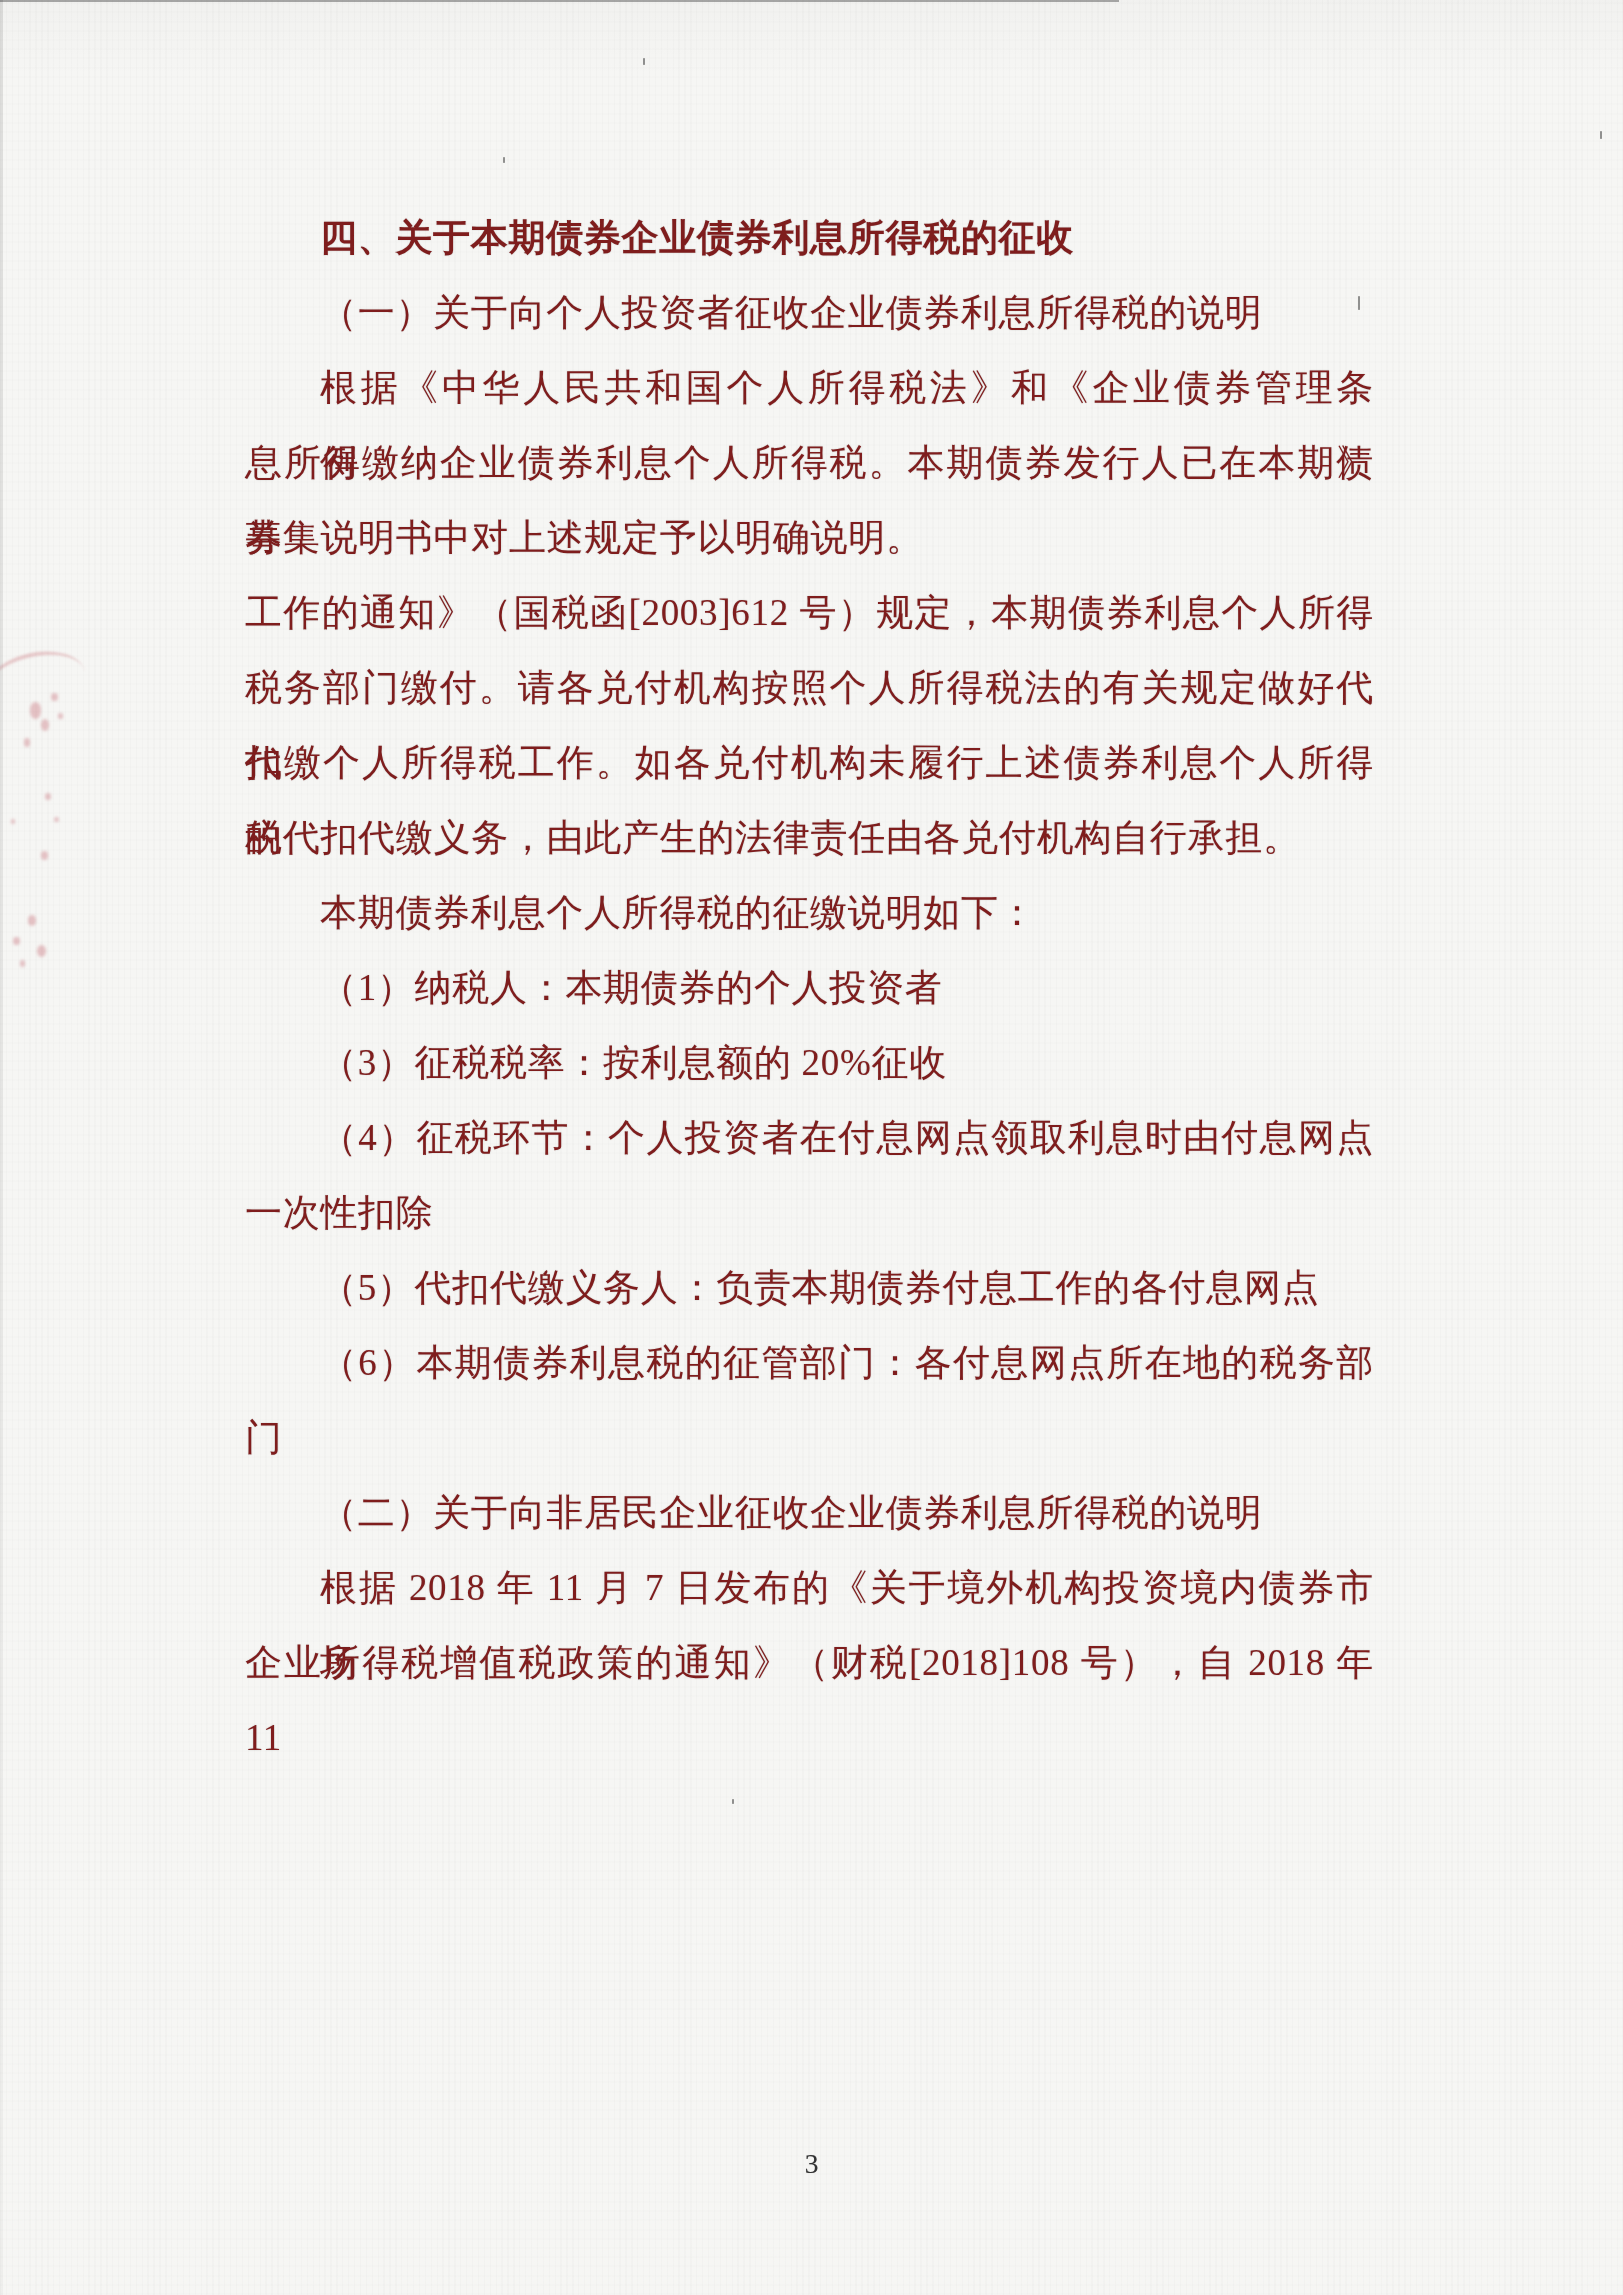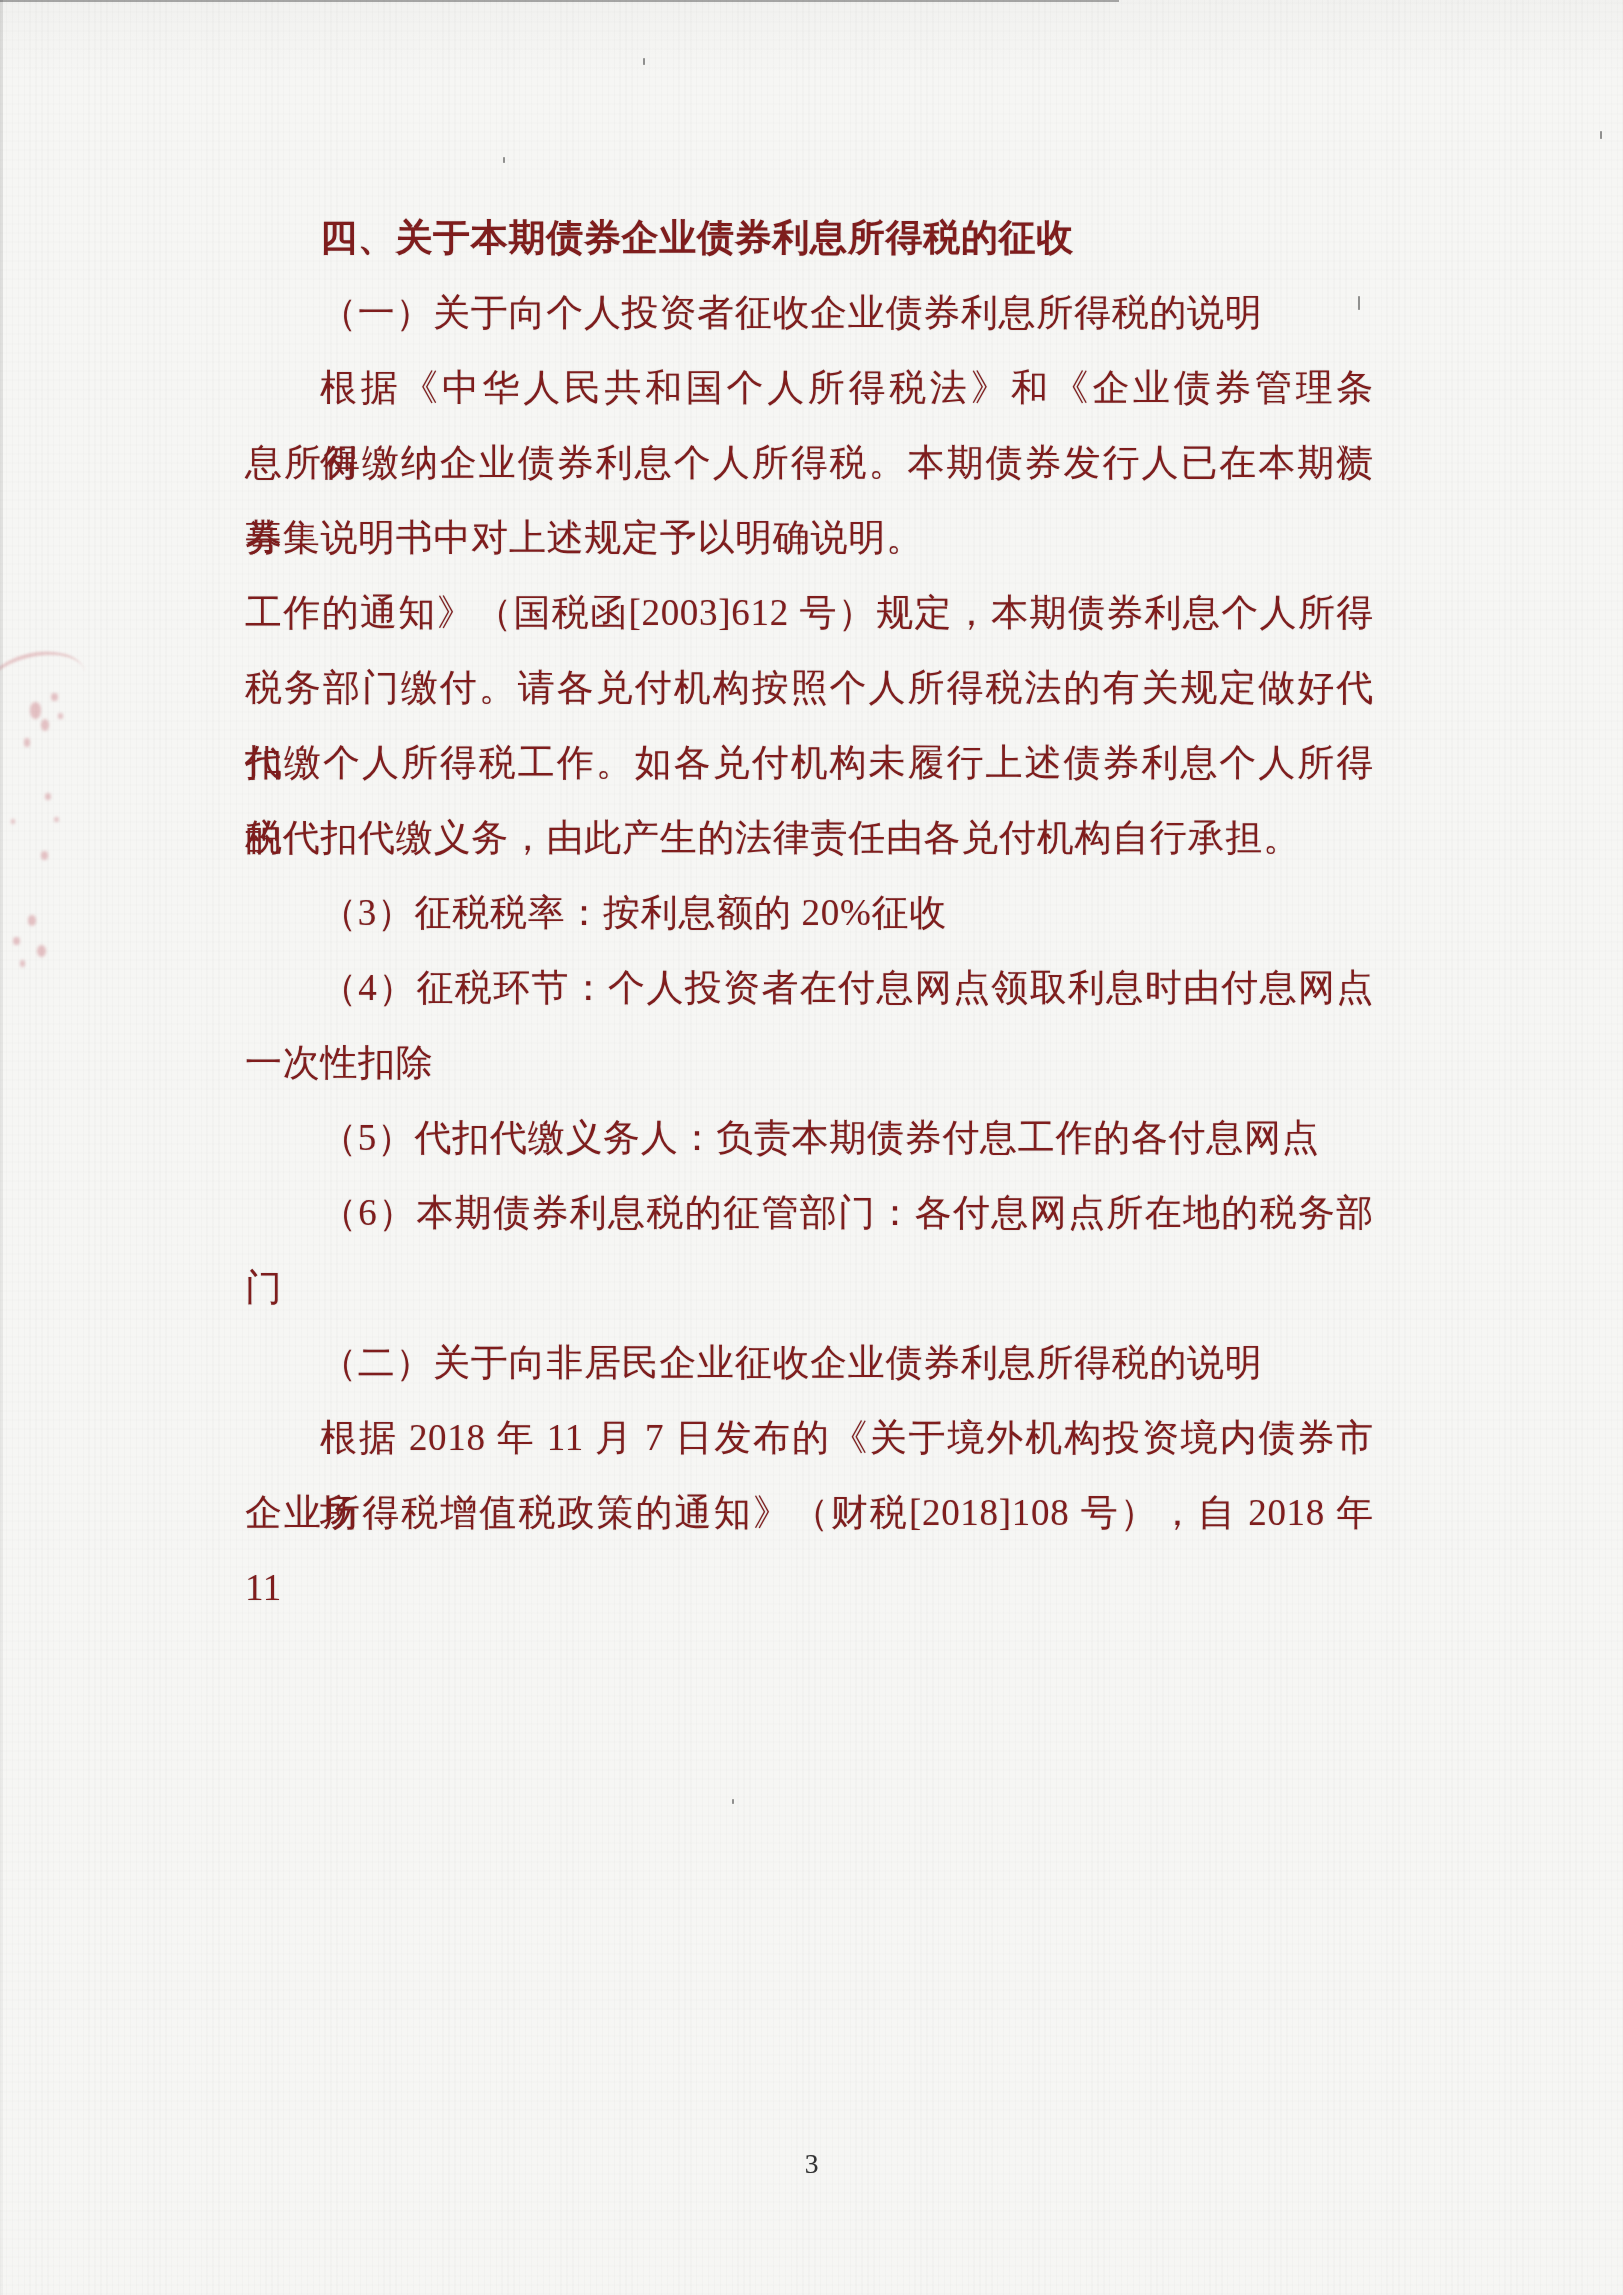--- a/index.html
+++ b/index.html
@@ -132,20 +132,22 @@
   <div class="body-text">
       <div class="line indent bold">四、关于本期债券企业债券利息所得税的征收</div>
       <div class="line indent">（一）关于向个人投资者征收企业债券利息所得税的说明</div>
       <div class="line indent fill">根据《中华人民共和国个人所得税法》和《企业债券管理条例》</div>
       <div class="line fill">息所得缴纳企业债券利息个人所得税。本期债券发行人已在本期债券</div>
       <div class="line">募集说明书中对上述规定予以明确说明。</div>
       <div class="line fill">工作的通知》（国税函[2003]612 号）规定，本期债券利息个人所得</div>
       <div class="line fill">税务部门缴付。请各兑付机构按照个人所得税法的有关规定做好代扣</div>
       <div class="line fill">代缴个人所得税工作。如各兑付机构未履行上述债券利息个人所得税</div>
       <div class="line">的代扣代缴义务，由此产生的法律责任由各兑付机构自行承担。</div>
+      <div class="line indent">本期债券利息个人所得税的征缴说明如下：</div>
+      <div class="line indent">（1）纳税人：本期债券的个人投资者</div>
       <div class="line indent">（3）征税税率：按利息额的 20%征收</div>
       <div class="line indent fill">（4）征税环节：个人投资者在付息网点领取利息时由付息网点</div>
       <div class="line">一次性扣除</div>
       <div class="line indent">（5）代扣代缴义务人：负责本期债券付息工作的各付息网点</div>
       <div class="line indent fill">（6）本期债券利息税的征管部门：各付息网点所在地的税务部</div>
       <div class="line">门</div>
       <div class="line indent">（二）关于向非居民企业征收企业债券利息所得税的说明</div>
       <div class="line indent fill">根据 2018 年 11 月 7 日发布的《关于境外机构投资境内债券市场</div>
       <div class="line fill">企业所得税增值税政策的通知》（财税[2018]108 号），自 2018 年 11</div>
     </div>

